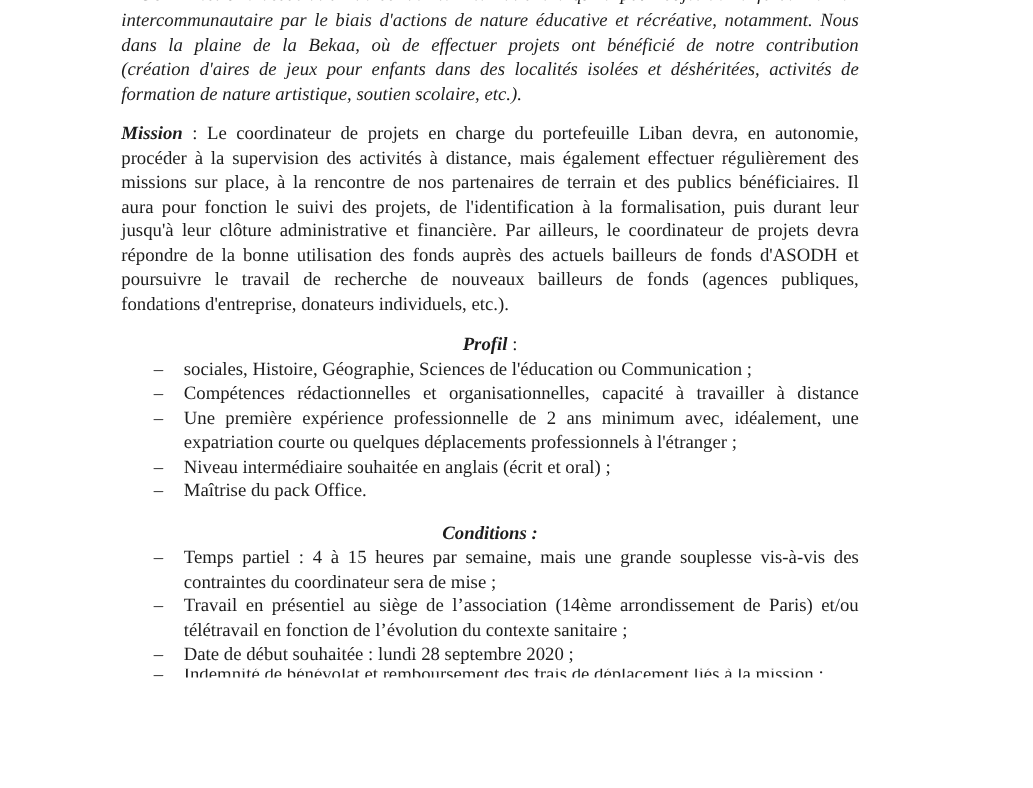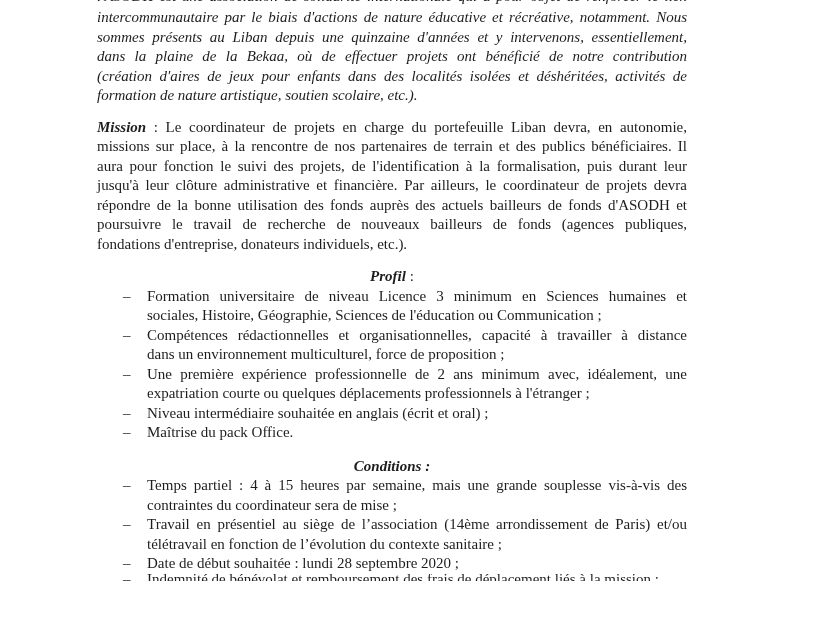--- a/index.html
+++ b/index.html
@@ -39,53 +39,51 @@
 <body>
 
 <div class="page">
 
   <div class="clip-top">
     <div class="inner line italic">l'ASODH est une association de solidarité internationale qui a pour objet de renforcer le lien</div>
   </div>
 
   <div class="intro italic">
       <div class="line">intercommunautaire par le biais d'actions de nature éducative et récréative, notamment. Nous</div>
-      <div class="line">sommes présents au Liban depuis une quinzaine d'années et y intervenons, essentiellement,</div>
       <div class="line">dans la plaine de la Bekaa, où de effectuer projets ont bénéficié de notre contribution</div>
       <div class="line">(création d'aires de jeux pour enfants dans des localités isolées et déshéritées, activités de</div>
       <div class="line last">formation de nature artistique, soutien scolaire, etc.).</div>
     </div>
 
   <div class="mission-para">
     <div class="line"><span class="bold">Mission</span><span> : Le coordinateur de projets en charge du portefeuille Liban devra, en autonomie,</span></div>
     <div>
+        <div class="line">procéder à la supervision des activités à distance, mais également effectuer régulièrement des</div>
         <div class="line">missions sur place, à la rencontre de nos partenaires de terrain et des publics bénéficiaires. Il</div>
         <div class="line">aura pour fonction le suivi des projets, de l'identification à la formalisation, puis durant leur</div>
         <div class="line">jusqu'à leur clôture administrative et financière. Par ailleurs, le coordinateur de projets devra</div>
         <div class="line">répondre de la bonne utilisation des fonds auprès des actuels bailleurs de fonds d'ASODH et</div>
         <div class="line">poursuivre le travail de recherche de nouveaux bailleurs de fonds (agences publiques,</div>
         <div class="line last">fondations d'entreprise, donateurs individuels, etc.).</div>
       </div>
   </div>
 
   <div class="section-label"><span class="bold">Profil</span><span> :</span></div>
 
   <div>
     <div class="bullet">
       <span class="dash">–</span>
       <div class="btext">
-          <div class="line">Formation universitaire de niveau Licence 3 minimum en Sciences humaines et</div>
           <div class="line last">sociales, Histoire, Géographie, Sciences de l'éducation ou Communication ;</div>
         </div>
     </div>
     <div class="bullet">
       <span class="dash">–</span>
       <div class="btext">
           <div class="line">Compétences rédactionnelles et organisationnelles, capacité à travailler à distance</div>
-          <div class="line last">dans un environnement multiculturel, force de proposition ;</div>
         </div>
     </div>
     <div class="bullet">
       <span class="dash">–</span>
       <div class="btext">
           <div class="line">Une première expérience professionnelle de 2 ans minimum avec, idéalement, une</div>
           <div class="line last">expatriation courte ou quelques déplacements professionnels à l'étranger ;</div>
         </div>
     </div>
     <div class="bullet">

